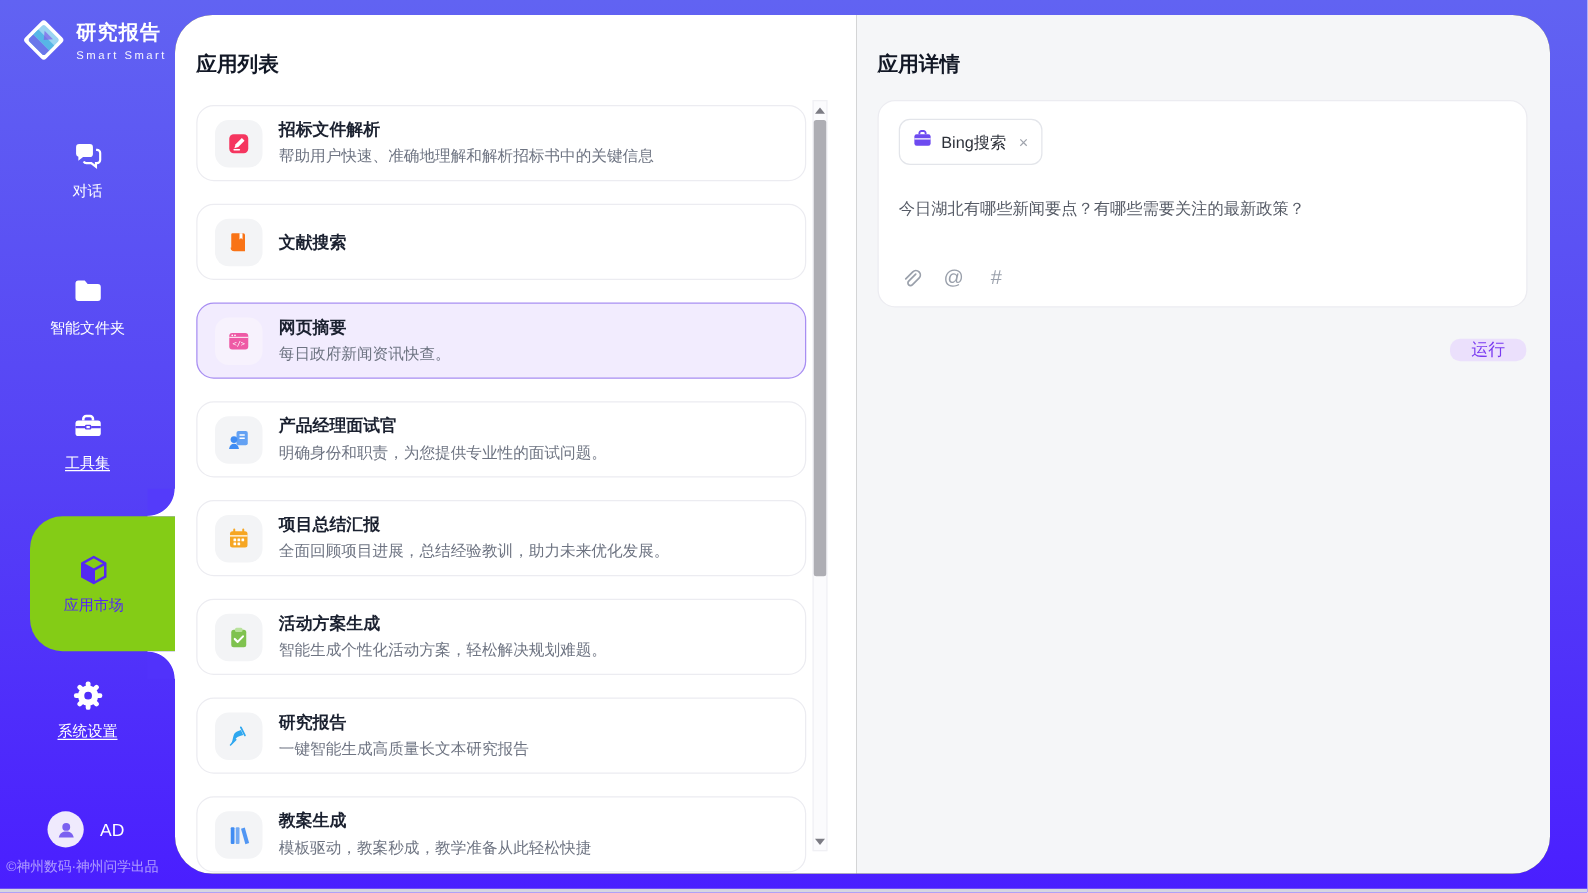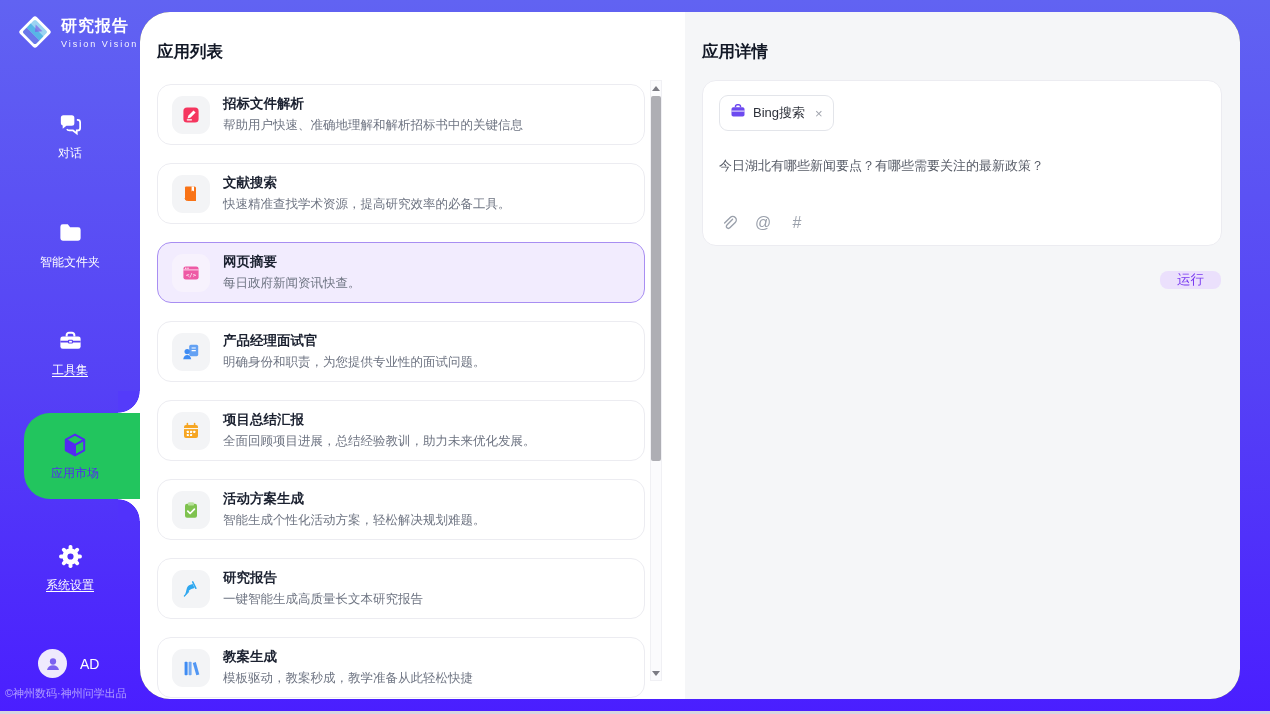--- a/index.html
+++ b/index.html
@@ -16,21 +16,21 @@
   .logo { position:absolute; top:13px; left:16px; display:flex; align-items:center; gap:7px; }
   .logo-mark svg { display:block; }
   .logo-name { font-size:16px; font-weight:bold; letter-spacing:1px; }
   .logo-tagline { font-size:9px; letter-spacing:2px; margin-top:2px; opacity:.95; }
 
   .nav-item { position:absolute; left:0; width:140px; display:flex; flex-direction:column; align-items:center; gap:7px; cursor:pointer; color:#fff; }
   .nav-item .nico { width:28px; height:28px; display:flex; align-items:center; justify-content:center; color:inherit; }
   .nav-item .nlabel { font-size:12px; }
   .nav-item .nlabel.u { text-decoration:underline; text-underline-offset:2px; }
   .nav-i0 { top:110px; } .nav-i1 { top:219px; } .nav-i2 { top:327px; } .nav-i4 { top:542px; }
-  .nav-item.active { left:24px; width:116px; top:413px; height:86px; background:#22c55e; border-radius:26px 0 0 26px; color:#5429f2; justify-content:center; gap:6px; padding-right:14px;text-align:right; }
+  .nav-item.active { left:24px; width:116px; top:413px; height:108px; background:#84cc16; border-radius:26px 0 0 26px; color:#5429f2; justify-content:center; gap:6px; padding-right:14px;text-align:right; }
   .nav-item.active::before { content:""; position:absolute; top:-22px; right:0; width:22px; height:22px;
       background:radial-gradient(circle at 0 0,#543bfa 21.3px,#fff 22px); }
   .nav-item.active::after { content:""; position:absolute; bottom:-22px; right:0; width:22px; height:22px;
       background:radial-gradient(circle at 0 100%,#5132fb 21.3px,#fff 22px); }
 
   .user-row { position:absolute; left:38px; bottom:36px; display:flex; align-items:center; gap:13px; cursor:pointer; }
   .avatar { width:29px; height:29px; border-radius:50%; background:#efeafd; display:flex; align-items:center; justify-content:center; }
   .user-name { font-size:14px; color:#fff; }
   .side-footer { position:absolute; left:5px; bottom:13px; width:135px; font-size:11px; color:rgba(255,255,255,.55); white-space:nowrap; }
 
@@ -77,21 +77,21 @@
             <rect x="7.5" y="7.5" width="25" height="25" rx="3" fill="#ffffff"></rect>
             <rect x="10.5" y="10.5" width="19" height="19" rx="2" fill="#9bd4f2"></rect>
             <path d="M10.5 17h19v6h-19z" fill="#57b6e6"></path>
             <path d="M10.5 23h19v4.5a2 2 0 0 1-2 2h-15a2 2 0 0 1-2-2z" fill="#6a76ea"></path>
             <path d="M15 14l5 6 5-6" fill="#7e5fe8" opacity=".7"></path>
           </g>
         </svg>
     </span>
     <div class="logo-text">
       <div class="logo-name">研究报告</div>
-      <div class="logo-tagline">Vision Vision</div>
+      <div class="logo-tagline">Smart Smart</div>
     </div>
   </div>
 
   <nav id="side-nav">
       <div class="nav-item nav-i0">
     <span class="nico">
           <svg width="27" height="27" viewBox="0 0 28 28">
             <path d="M4 7A2.6 2.6 0 0 1 6.6 4.4h8.8A2.6 2.6 0 0 1 18 7v5.6a2.6 2.6 0 0 1-2.6 2.6H9.8L5.9 18.3V15A2.6 2.6 0 0 1 4 12.6z" fill="#fff"></path>
             <path d="M20.6 9.2h.8A2.6 2.6 0 0 1 24 11.8v5.8a2.6 2.6 0 0 1-2.6 2.6h-.9v3l-3.9-3h-4a2.6 2.6 0 0 1-2.3-1.4" fill="none" stroke="#fff" stroke-width="1.8"></path>
           </svg>
@@ -182,21 +182,20 @@
         <div class="card">
     <span class="tile">
             <svg width="20" height="20" viewBox="0 0 20 20">
               <path d="M5 2.5h8.5A1.5 1.5 0 0 1 15 4v12.5H6.5A2.5 2.5 0 0 1 4 14V3.5a1 1 0 0 1 1-1z" fill="#f97316"></path>
               <path d="M4 14a2.5 2.5 0 0 0 2.5 2.5H15" fill="none" stroke="#f97316" stroke-width="1"></path>
               <path d="M10.6 2.5h2.4v5l-1.2-1.1-1.2 1.1z" fill="#fff"></path>
             </svg>
           </span>
     <span class="ctext">
       <div class="card-title">文献搜索</div>
-      <div class="card-desc">快速精准查找学术资源，提高研究效率的必备工具。</div>
     </span>
   </div>
         <div class="card selected">
     <span class="tile">
             <svg width="20" height="20" viewBox="0 0 20 20">
               <rect x="2.4" y="3.4" width="15.2" height="13.2" rx="2.4" fill="#ee5aa5"></rect>
               <path d="M2.4 6.9h15.2" stroke="#fff" stroke-width=".9" opacity=".85"></path>
               <circle cx="4.8" cy="5.2" r=".7" fill="#fff"></circle>
               <circle cx="7" cy="5.2" r=".7" fill="#fff"></circle>
               <text x="10" y="13.6" font-size="5.6" fill="#fff" text-anchor="middle" font-family="DejaVu Sans Mono,monospace">&lt;/&gt;</text>

